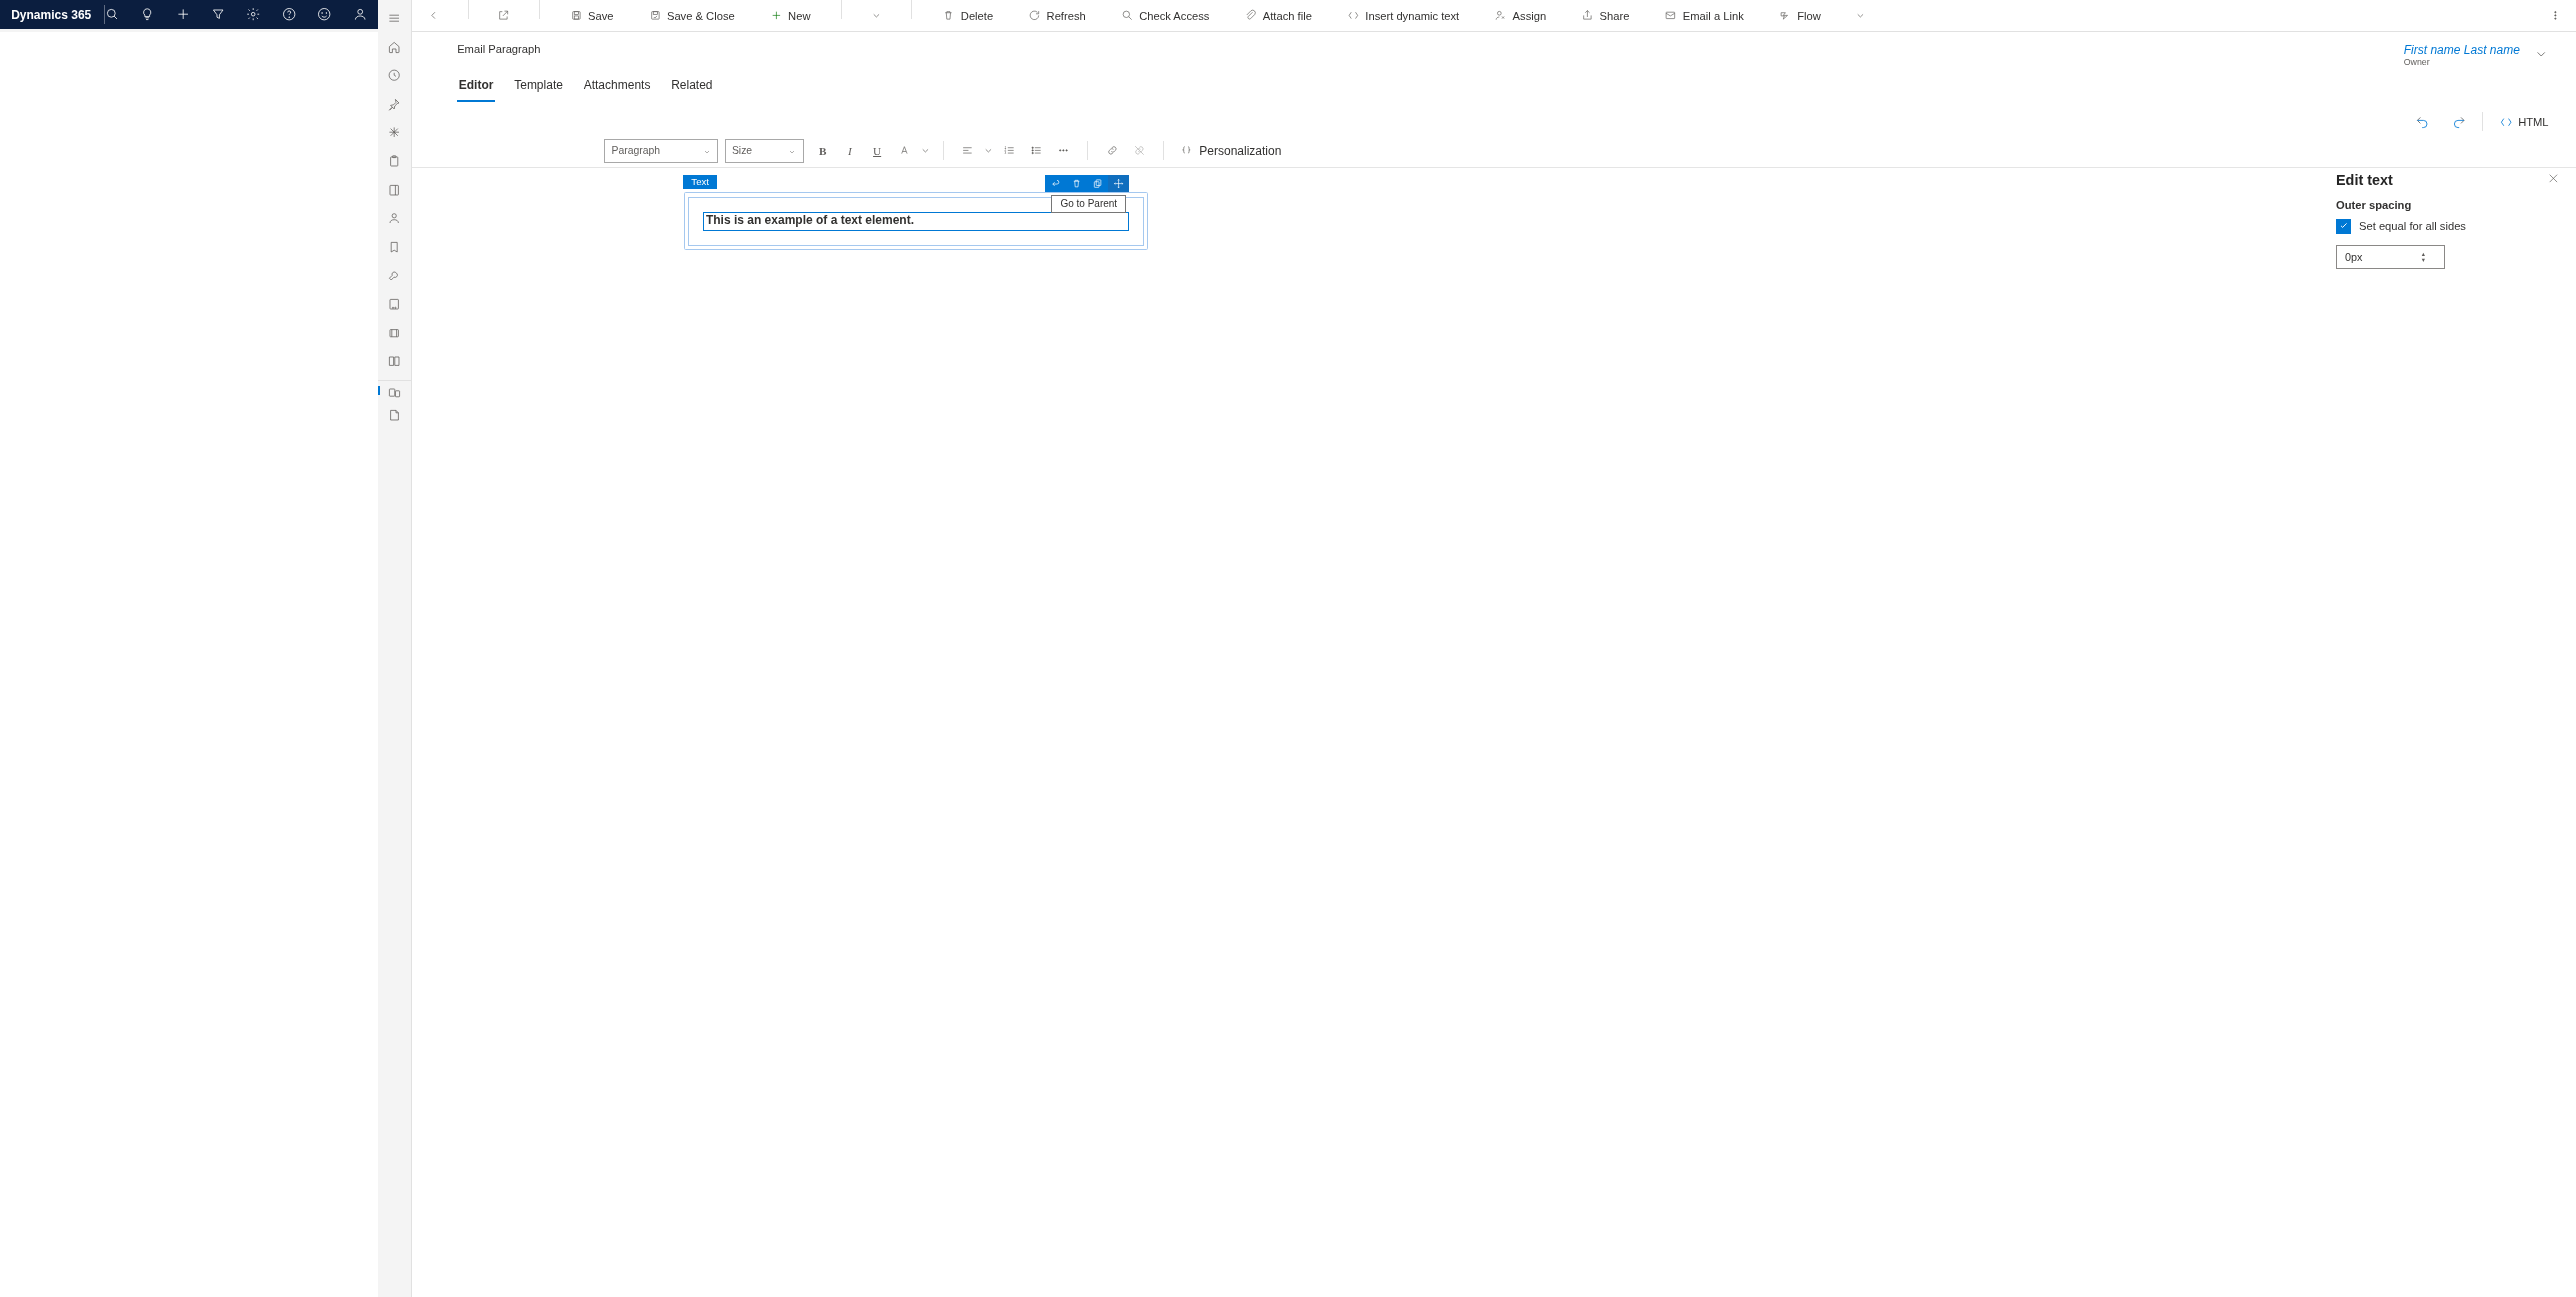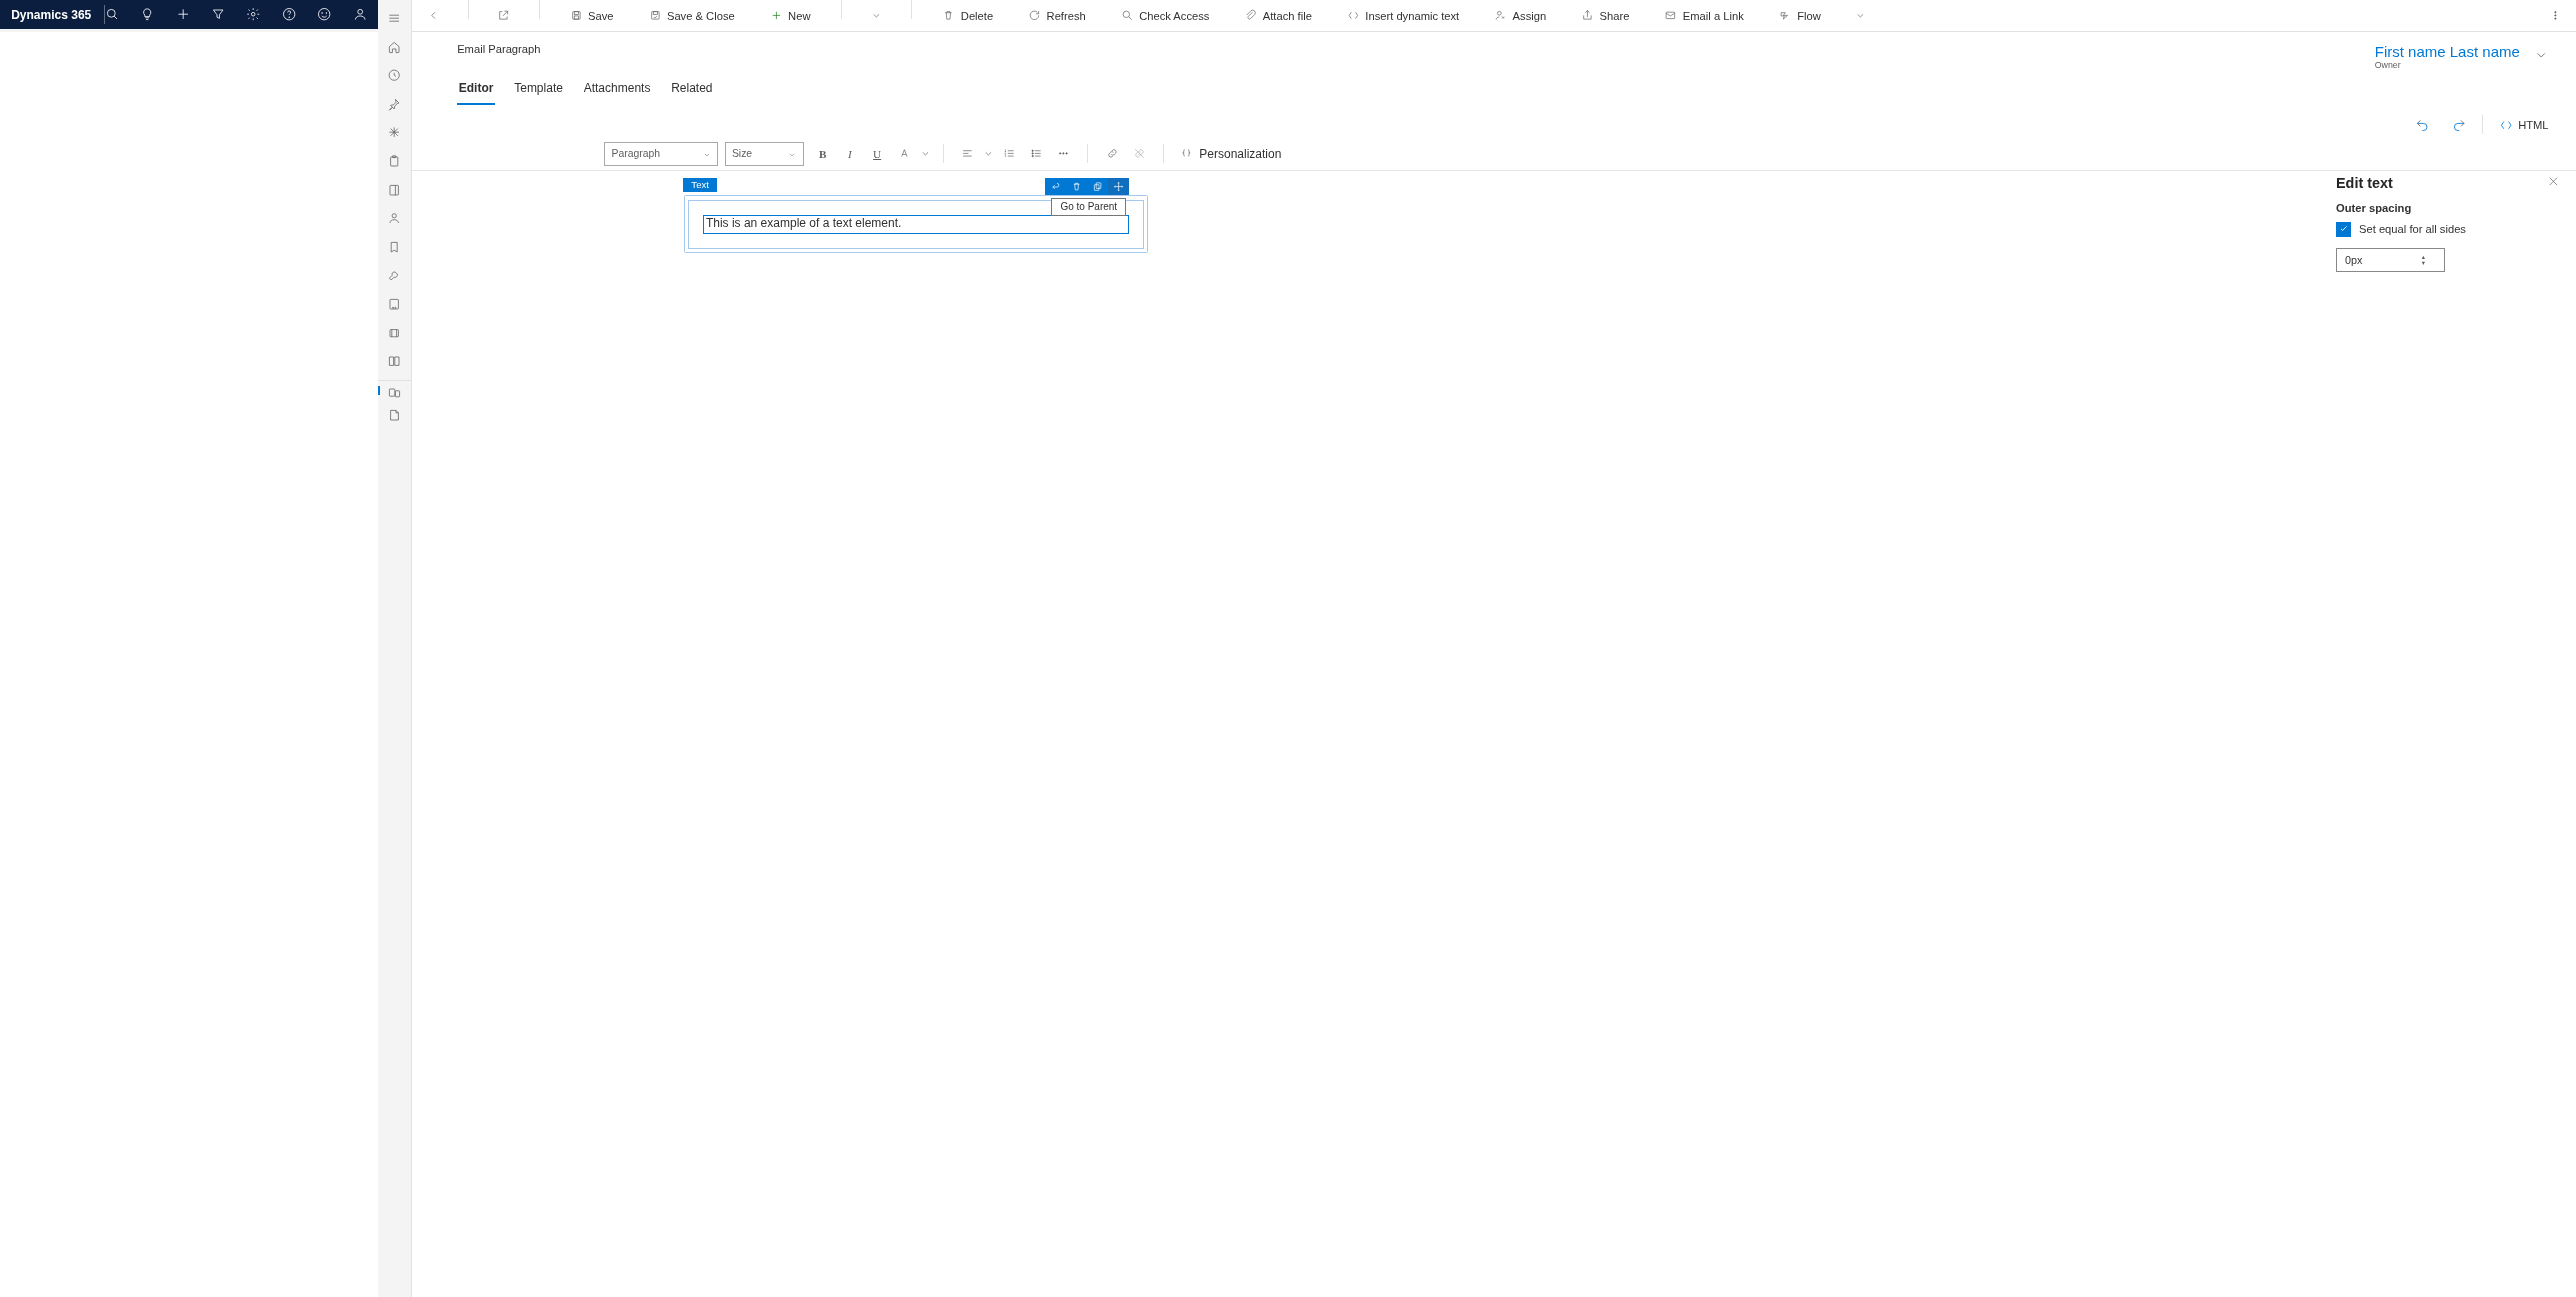--- a/index.html
+++ b/index.html
@@ -32,21 +32,21 @@
 .cmdbtn.icon-only { padding:4.8px 6.4px; }
 .cmdbar .cmd-sep { width:0.8px; height:19px; background:#e1e1e1; margin:0 3.2px; }
 .cmdbtn.new svg { stroke:#107c10; }
 .cmdbar .overflow { margin-left:auto; }
 
 
 .rechdr { display:flex; justify-content:space-between; align-items:flex-start; padding:11.2px 21px 0 45px; }
 .rechdr-left .rec-title { font-size:11.2px; color:#323130; }
 .rechdr-right { display:flex; align-items:center; gap:14.4px; padding-right:6.4px; }
 .owner-block { text-align:left; }
-.owner-name { color:#0078d4; font-size:15px; }
+.owner-name { color:#0078d4; font-size:12px;font-style:italic; }
 .owner-label { color:#605e5c; font-size:8.8px; }
 .rechdr-right .chev { cursor:pointer; }
 .rechdr-right svg { width:14.4px; height:14.4px; stroke:#605e5c; fill:none; stroke-width:1.4; }
 
 
 .tabs { display:flex; gap:17.6px; padding:11.2px 0 0 45px; border-bottom:0.8px solid transparent; }
 .tab { padding: 0 1.6px 8px 1.6px; font-size:12px; color:#323130; cursor:pointer; }
 .tab.active { font-weight:600; border-bottom:2.4px solid #0078d4; }
 
 
@@ -70,21 +70,21 @@
 .fgrp { display:flex; align-items:center; gap:1.6px; }
 .fbar-sep { width:0.8px; height:19px; background:#e1e1e1; margin:0 4.8px; }
 .personal { cursor:pointer; font-size:12px; padding:3.2px 4.8px; display:flex; align-items:center; gap:6.4px; }
 .personal svg { width:12.8px; height:12.8px; stroke:#605e5c; fill:none; stroke-width:1.3; }
 
 
 .workarea { flex:1; display:flex; min-height:0; }
 .canvas { flex:1; position:relative; padding:24px 0 0 0; }
 .canvas-inner { margin-left:272px; width:464px; position:relative; }
 .outer-sel { border:0.8px solid #a5c8ef; border-radius:1.6px; padding:3.2px; position:relative; }
-.mid-sel { border:0.8px solid #a5c8ef; padding:14px; }
+.mid-sel { border:0.8px solid #a5c8ef; padding:14px;font-weight:bold; }
 .inner-sel { border:1.6px solid #0078d4; padding:0.8px 1.6px; position:relative; }
 .txtcontent { font-size:12px; color:#323130; min-height:16px; outline:none; }
 .sel-tag { position:absolute; top:-17.6px; left:-0.8px; background:#0078d4; color:#fff; font-size:9.6px; padding:1.6px 8px; }
 .sel-actions { position:absolute; top:-17.6px; right:19px; background:#0078d4; display:flex; align-items:center; height:17.6px; }
 .sel-actions .sa { width:21px; height:17.6px; display:flex; align-items:center; justify-content:center; cursor:pointer; }
 .sel-actions .sa:last-child { background:#106ebe; }
 .sel-actions svg { width:11.2px; height:11.2px; stroke:#fff; fill:none; stroke-width:1.5; }
 .parent-tip { position:absolute; top:1.6px; right:21px; background:#fff; border:0.8px solid #767676; padding:2.4px 8px; font-size:10px; color:#323130; z-index:5; }
 
 .sidepanel { width:256px; border-left:0; padding:3.2px 16px 0 16px; }

